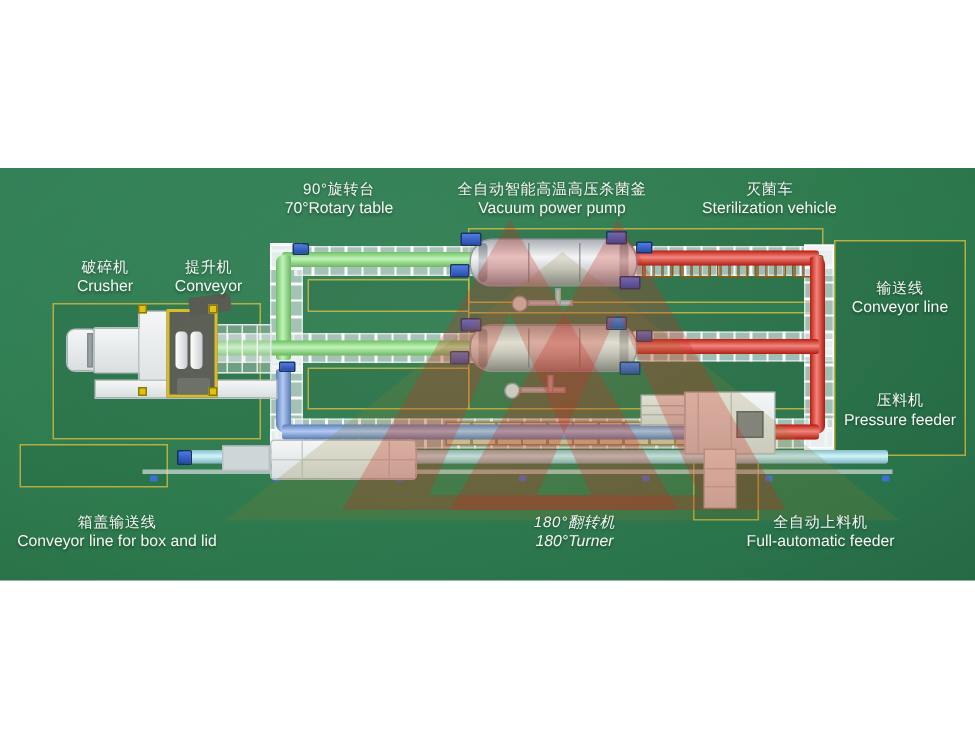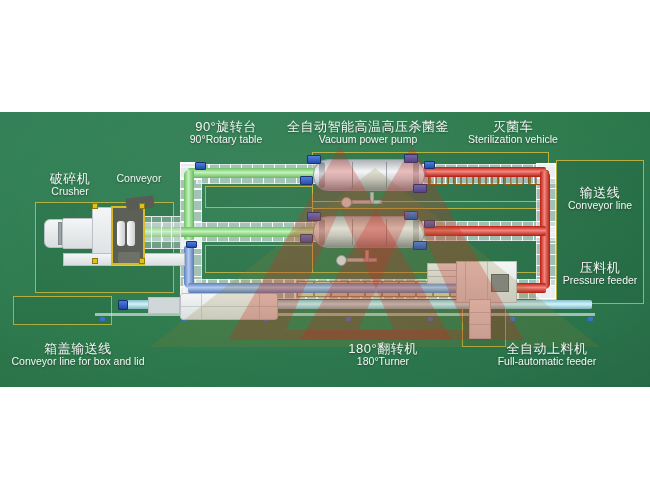--- a/index.html
+++ b/index.html
@@ -35,21 +35,21 @@
   .tank .seam{position:absolute;top:2px;bottom:2px;width:1px;background:rgba(90,96,102,.55);}
   .machine{position:absolute;z-index:5;background:linear-gradient(180deg,#f4f6f6,#d9dee0);
          border:1px solid #b9bfc2;}
   .fit{position:absolute;z-index:6;background:linear-gradient(180deg,#4a77e0,#1f47a8);
          border:1px solid #122c66;border-radius:1px;}
   .dot{position:absolute;z-index:3;width:5px;height:4px;background:#3a6fd8;border-radius:1px;}
   .foot{position:absolute;z-index:6;width:4px;height:4px;background:#e0c010;border:1px solid #8a7708;}
   .wm{position:absolute;left:0;top:0;z-index:7;pointer-events:none;}
   .lbl{position:absolute;z-index:9;width:220px;transform:translateX(-50%);text-align:center;
          color:var(--label-white);text-shadow:0 1px 2px rgba(0,20,10,.45);}
-  .lbl .cn{font-size:13px;line-height:13px;letter-spacing:.5px;}
+  .lbl .cn{font-size:10px;line-height:13px;letter-spacing:.5px;}
   .lbl .en{font-size:10.5px;line-height:12.5px;}
   .rail{position:absolute;z-index:2;background:rgba(215,224,222,.7);}
   .valve-c{position:absolute;z-index:6;width:9px;height:9px;border-radius:50%;
          background:#d7dde0;border:1px solid #8a9094;}
   .pipe{position:absolute;z-index:6;background:#b9c1c5;border:1px solid rgba(90,100,105,.4);}
 </style>
 </head>
 <body>
 
 <div class="stage">
@@ -193,25 +193,26 @@
     <path d="M412,146 L300,340 L524,340 Z M412,208 L358,330 L466,330 Z" fill="#c8271d" opacity="0.28" fill-rule="evenodd"></path>
   </svg>
 
   <div class="vignette"></div>
 
   <div class="lbl" style="left:70px;top:172px;">
     <div class="cn">破碎机</div>
     <div class="en">Crusher</div>
   </div>
   <div class="lbl" style="left:139px;top:172px;">
+    <div class="cn">提升机</div>
     <div class="en">Conveyor</div>
   </div>
   <div class="lbl" style="left:226px;top:120px;">
     <div class="cn">90°旋转台</div>
-    <div class="en">90°Rotary table</div>
+    <div class="en">70°Rotary table</div>
   </div>
   <div class="lbl" style="left:368px;top:120px;">
     <div class="cn">全自动智能高温高压杀菌釜</div>
     <div class="en">Vacuum power pump</div>
   </div>
   <div class="lbl" style="left:513px;top:120px;">
     <div class="cn">灭菌车</div>
     <div class="en">Sterilization vehicle</div>
   </div>
   <div class="lbl" style="left:600px;top:186px;">
@@ -219,21 +220,21 @@
     <div class="en">Conveyor line</div>
   </div>
   <div class="lbl" style="left:600px;top:261px;">
     <div class="cn">压料机</div>
     <div class="en">Pressure feeder</div>
   </div>
   <div class="lbl" style="left:78px;top:342px;">
     <div class="cn">箱盖输送线</div>
     <div class="en">Conveyor line for box and lid</div>
   </div>
-  <div class="lbl" style="left:383px;top:342px;">
+  <div class="lbl" style="left:383px;top:342px;font-style:italic;">
     <div class="cn">180°翻转机</div>
     <div class="en">180°Turner</div>
   </div>
   <div class="lbl" style="left:547px;top:342px;">
     <div class="cn">全自动上料机</div>
     <div class="en">Full-automatic feeder</div>
   </div>
 
 </div>
 

